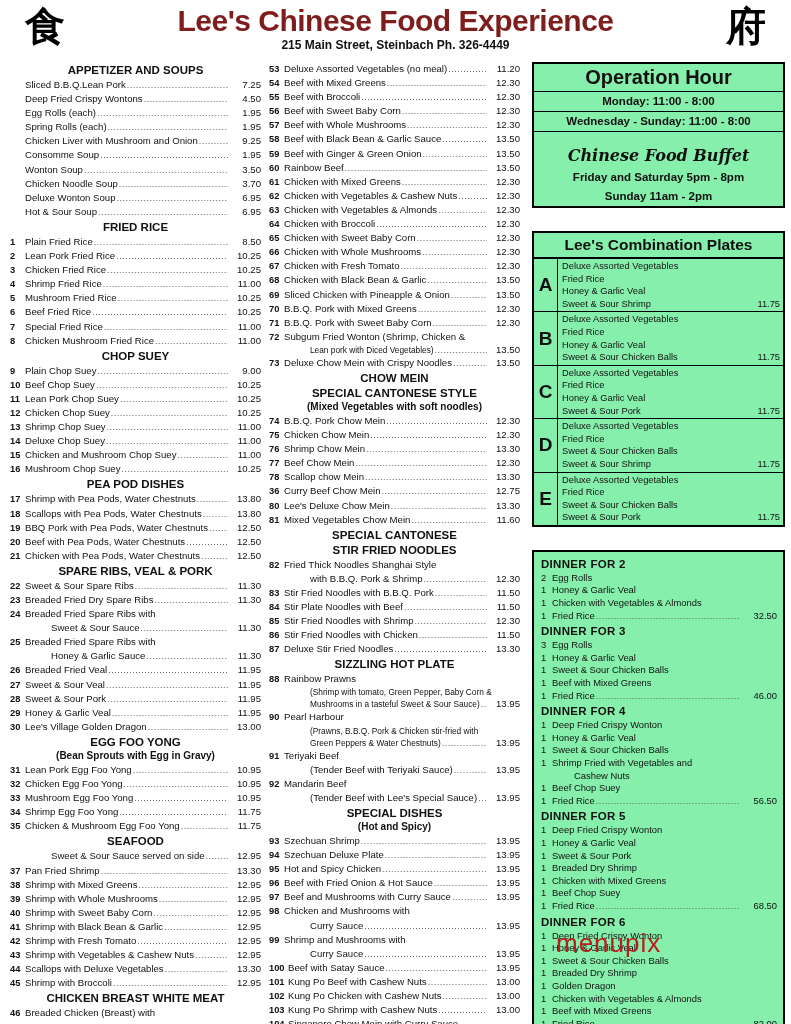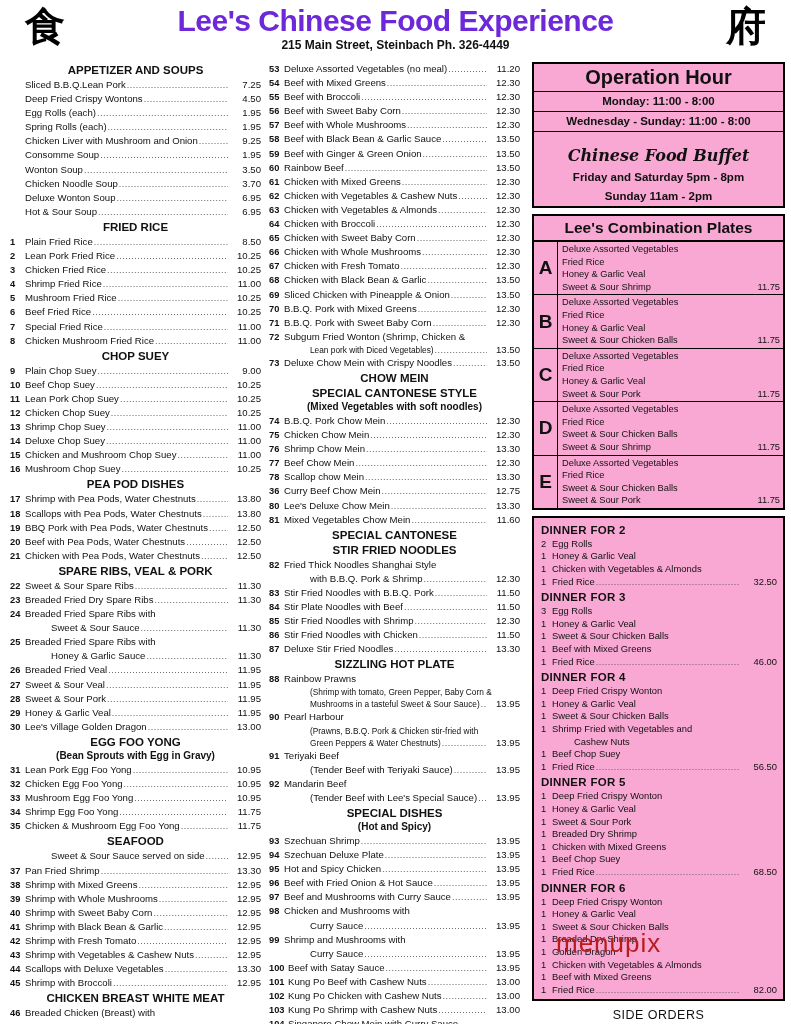--- a/index.html
+++ b/index.html
@@ -18,21 +18,21 @@
   .header { display:flex; align-items:flex-start; height:62px; padding:4px 10px 0 10px; }
   .cjk {
     font-family: "DejaVu Sans", sans-serif;
     font-size: 40px; font-weight: 700; line-height: 44px;
     width: 70px; text-align:center; color:#000;
   }
   .cjk.right { text-align:center; }
   .titlewrap { flex:1; text-align:center; }
   .rest-title {
     font-size: 30px; font-weight: 700; letter-spacing:-0.5px;
-    line-height: 34px; color:#6d28d9;
+    line-height: 34px; color:#7f1d1d;
   }
   .rest-addr { font-size: 12px; font-weight: 700; line-height:14px; margin-top:0px; }
 
   
   .columns { display:flex; padding: 0 6px; gap:0px; }
   .col { width: 259px; padding: 0 4px; }
   .col.col3 { width: 265px; padding-left: 8px; }
 
   
   .sect { text-align:center; font-size: 11.5px; font-weight:700; line-height:13px; margin: 2px 0 1px; }
@@ -42,21 +42,21 @@
   .row { display:flex; align-items:baseline; font-size: 9.6px; line-height: 13.1px; white-space:nowrap; }
   .num { width:15px; flex:0 0 15px; font-weight:700; font-size:9.3px; text-align:left; }
   .num.wide { width:19px; flex:0 0 19px; }
   .nm { flex:0 0 auto; }
   .dots { flex:1 1 auto; overflow:hidden; white-space:nowrap; letter-spacing:0.5px; margin:0 1px; color:#555; font-size:9px; }
   .price { flex:0 0 auto; width:32px; text-align:right; font-size:9.6px; }
   .row.cont .nm { padding-left: 26px; }
   .row.small { font-size:8.3px; line-height:12px; }
 
   
-  .box { border:2.5px solid #000; margin-bottom:6px; background:#f9a8d4; }
+  .box { border:2.5px solid #000; margin-bottom:23px; background:#86efac; }
   .box-hd { text-align:center; font-weight:700; }
 
   .oh-title { font-size:20px; line-height:24px; padding:1px 0 2px; }
   .oh-line { font-size:11.5px; font-weight:700; text-align:center; line-height:15px; padding:2px 0; }
   .oh-div { border-top:1.5px solid #000; }
   .oh-buffet { font-family:"DejaVu Serif", serif; font-style:italic; font-size:16px; font-weight:700; text-align:center; line-height:22px; padding:13px 0 1px; }
 
   .cp-title { font-size:15.5px; line-height:21px; padding:1px 0 2px; border-bottom:2.5px solid #000; }
   .cp-row { display:flex; border-bottom:1.6px solid #000; }
   .cp-row:last-child { border-bottom:none; }

